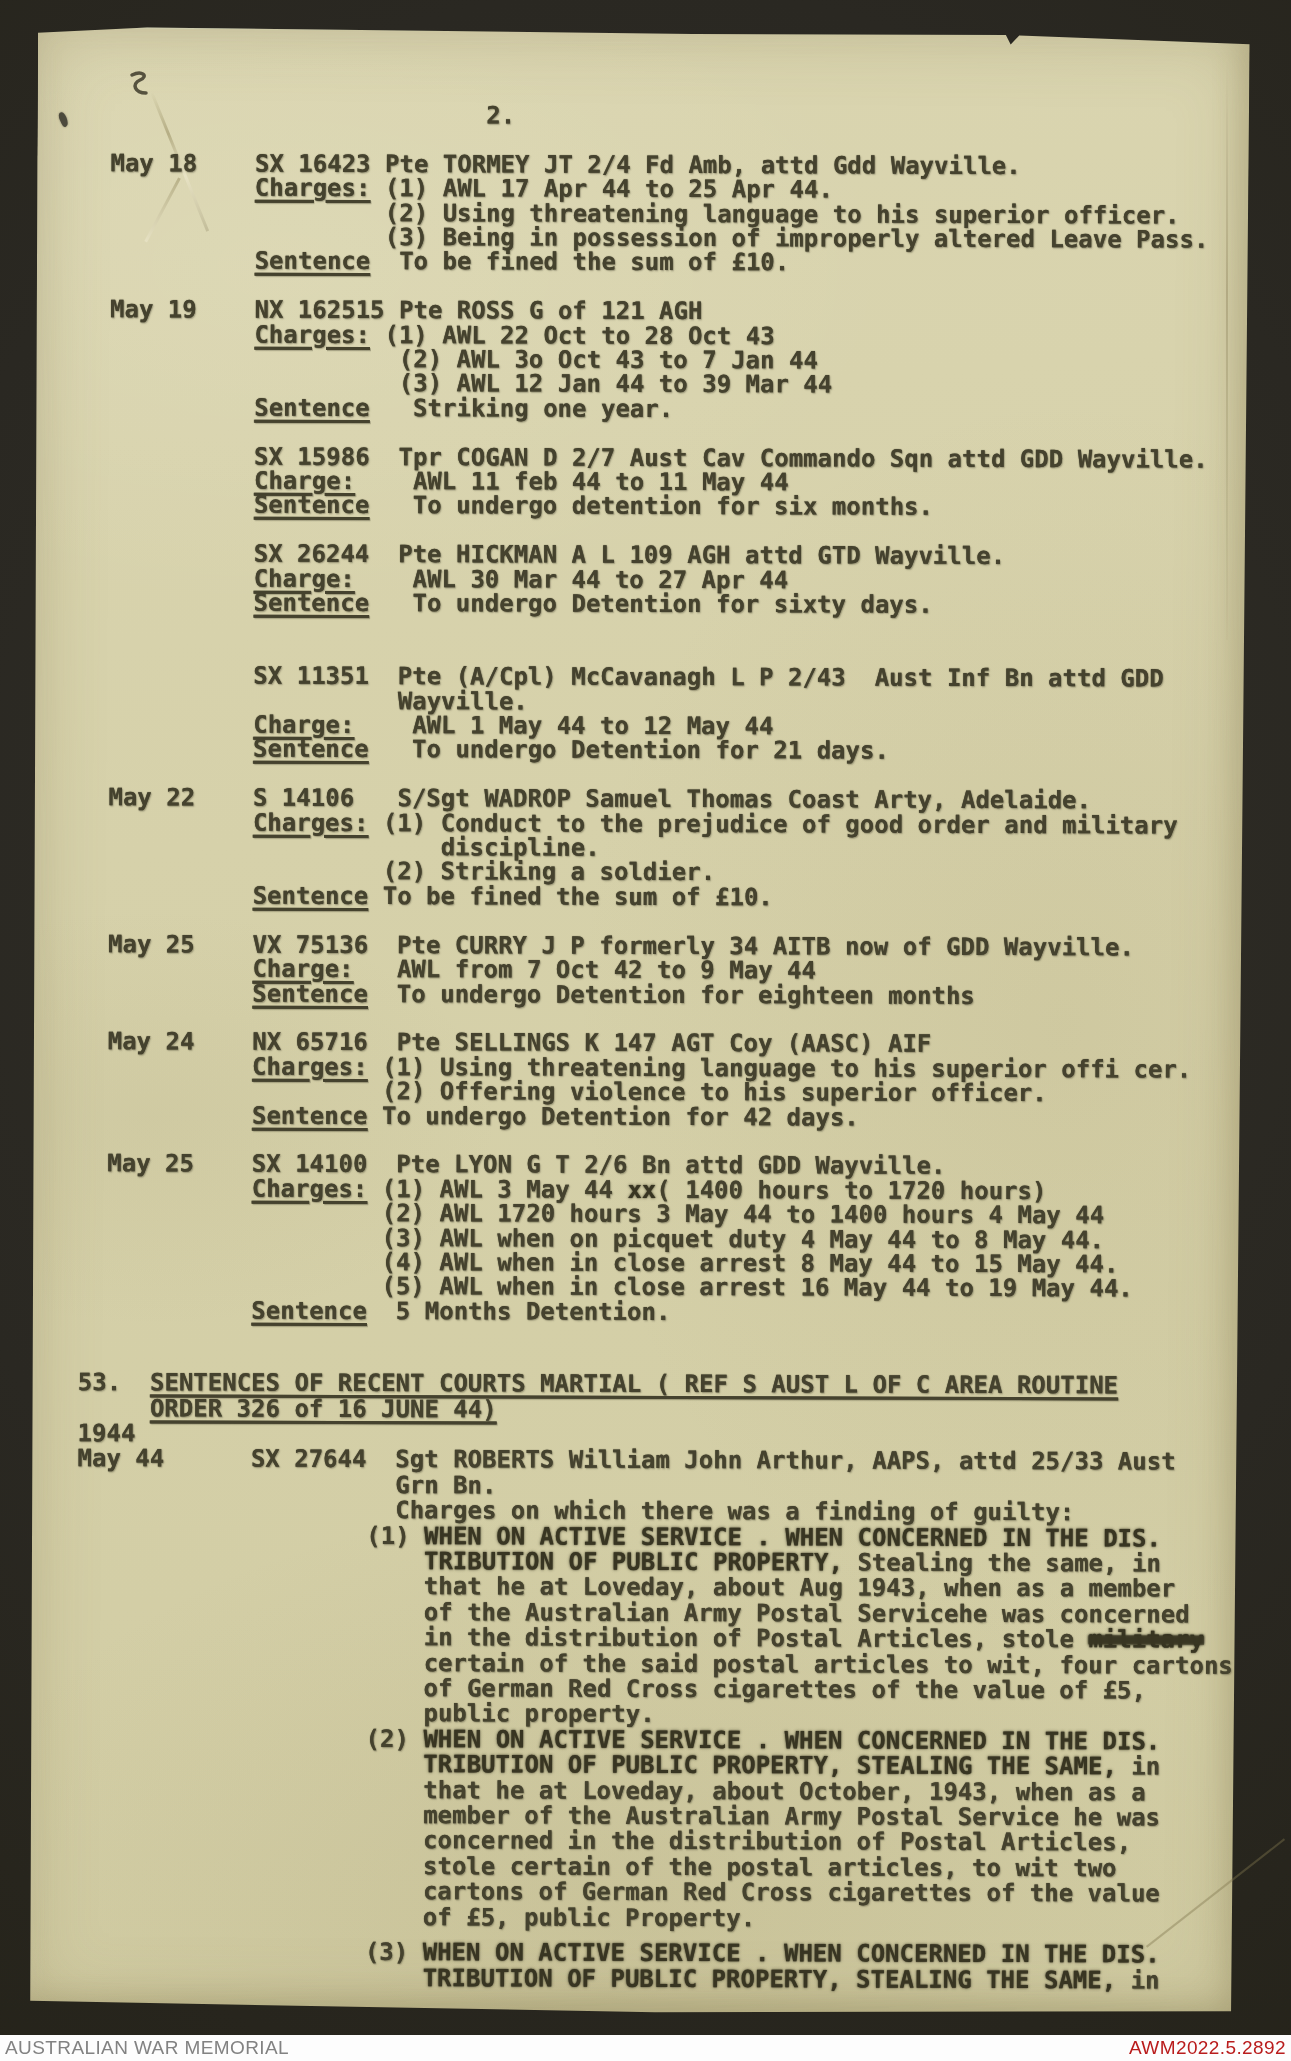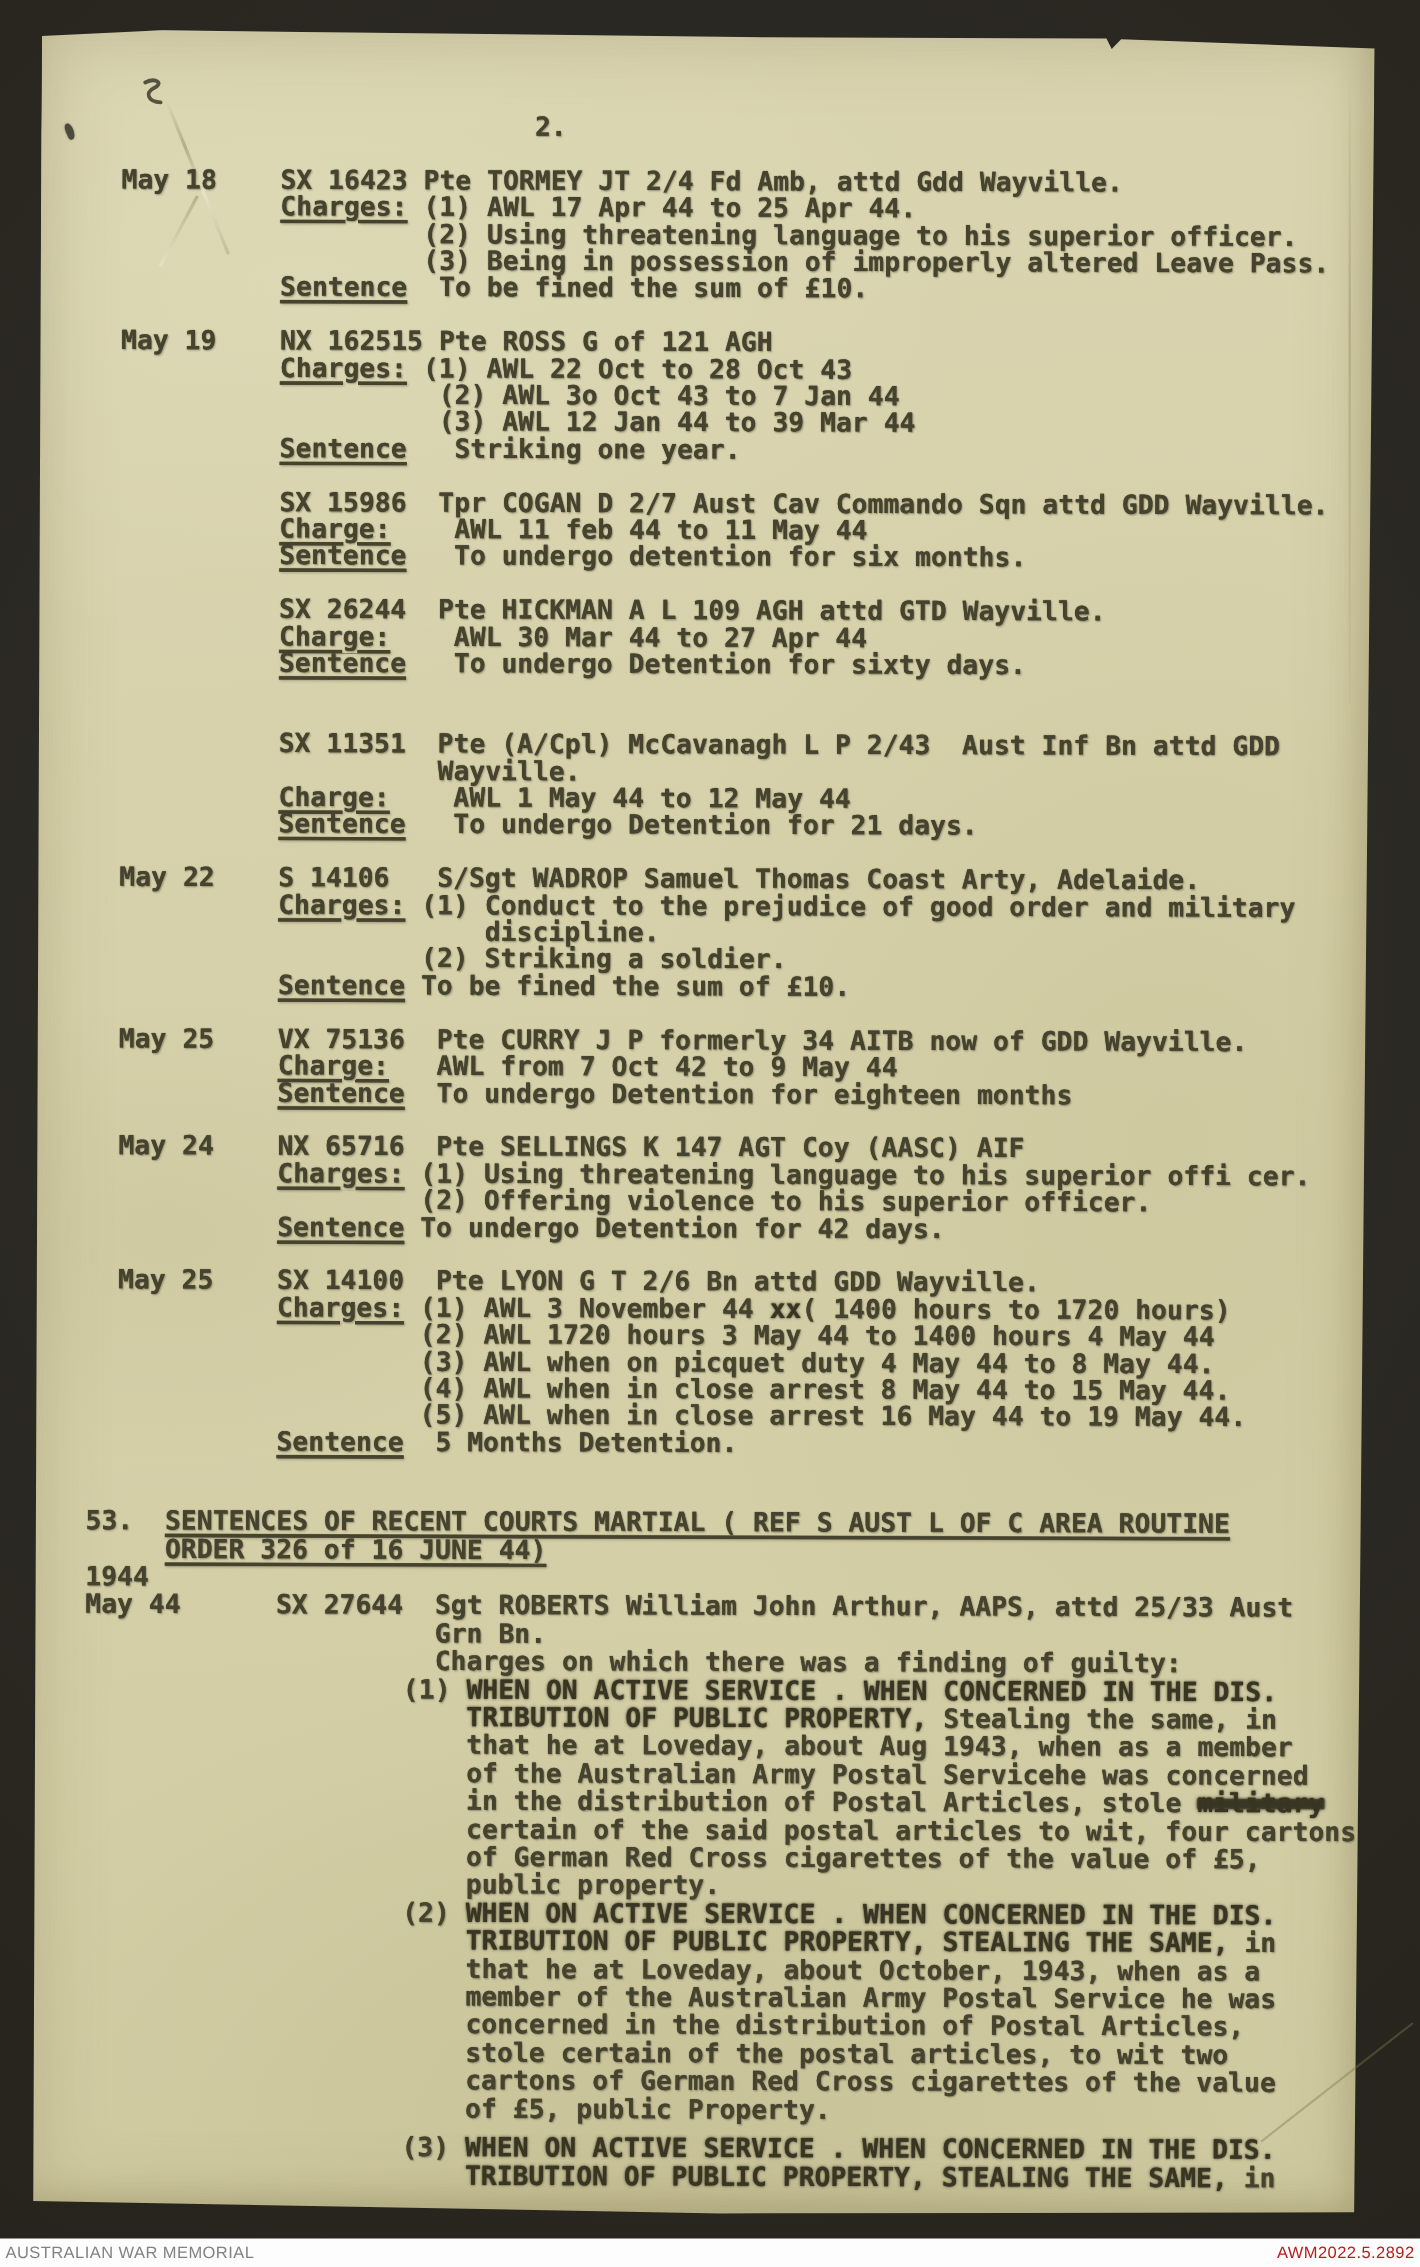--- a/index.html
+++ b/index.html
@@ -50,21 +50,21 @@
     background:linear-gradient(rgba(245,242,220,0), rgba(150,140,95,.55) 30%, rgba(238,233,205,.65) 60%, rgba(120,110,75,.25));}
   .tear2{left:178px;top:178px;width:2.5px;height:72px;transform:rotate(28deg);transform-origin:top;
     background:linear-gradient(rgba(150,140,95,.5), rgba(240,235,210,.5));}
   .crease-right{left:1226px;top:60px;width:2px;height:580px;
     background:linear-gradient(rgba(140,130,90,0), rgba(140,130,90,.40) 40%, rgba(140,130,90,.05));}
   .crease-corner{left:1128px;top:1892px;width:175px;height:2px;background:rgba(128,118,78,.42);transform:rotate(-38deg);}
   .footer{
     position:absolute;left:0;bottom:0;width:100%;height:26px;background:#fdfdfd;
     display:flex;justify-content:space-between;align-items:center;
     padding:0 5px;box-sizing:border-box;
-    font-family:"Liberation Sans", sans-serif;font-size:15px;letter-spacing:.4px;color:#828282;
+    font-family:"Liberation Sans", sans-serif;font-size:19px;letter-spacing:.4px;color:#828282;
   }
   .footer .right{color:#b91c1c;}
 </style>
 </head>
 <body>
 
 <div class="stage">
   <div class="paper-bg"></div>
 
   <div class="artifact squiggle">
@@ -117,21 +117,21 @@
         <div class="line"><span>  May 25    VX 75136  Pte CURRY J P formerly 34 AITB now of GDD Wayville.</span></div>
         <div class="line"><span>            </span><span class="u">Charge:</span><span>   AWL from 7 Oct 42 to 9 May 44</span></div>
         <div class="line"><span>            </span><span class="u">Sentence</span><span>  To undergo Detention for eighteen months</span></div>
         <div class="line"></div>
         <div class="line"><span>  May 24    NX 65716  Pte SELLINGS K 147 AGT Coy (AASC) AIF</span></div>
         <div class="line"><span>            </span><span class="u">Charges:</span><span> (1) Using threatening language to his superior offi cer.</span></div>
         <div class="line"><span>                     (2) Offering violence to his superior officer.</span></div>
         <div class="line"><span>            </span><span class="u">Sentence</span><span> To undergo Detention for 42 days.</span></div>
         <div class="line"></div>
         <div class="line"><span>  May 25    SX 14100  Pte LYON G T 2/6 Bn attd GDD Wayville.</span></div>
-        <div class="line"><span>            </span><span class="u">Charges:</span><span> (1) AWL 3 November 44 </span><span class="h">xx</span><span>( 1400 hours to 1720 hours)</span></div>
+        <div class="line"><span>            </span><span class="u">Charges:</span><span> (1) AWL 3 May 44 </span><span class="h">xx</span><span>( 1400 hours to 1720 hours)</span></div>
         <div class="line"><span>                     (2) AWL 1720 hours 3 May 44 to 1400 hours 4 May 44</span></div>
         <div class="line"><span>                     (3) AWL when on picquet duty 4 May 44 to 8 May 44.</span></div>
         <div class="line"><span>                     (4) AWL when in close arrest 8 May 44 to 15 May 44.</span></div>
         <div class="line"><span>                     (5) AWL when in close arrest 16 May 44 to 19 May 44.</span></div>
         <div class="line"><span>            </span><span class="u">Sentence</span><span>  5 Months Detention.</span></div>
       </div>
     <div class="sec2">
         <div class="line"><span>53.  </span><span class="u">SENTENCES OF RECENT COURTS MARTIAL ( REF S AUST L OF C AREA ROUTINE</span></div>
         <div class="line"><span>     </span><span class="u">ORDER 326 of 16 JUNE 44)</span></div>
         <div class="line"><span>1944</span></div>

